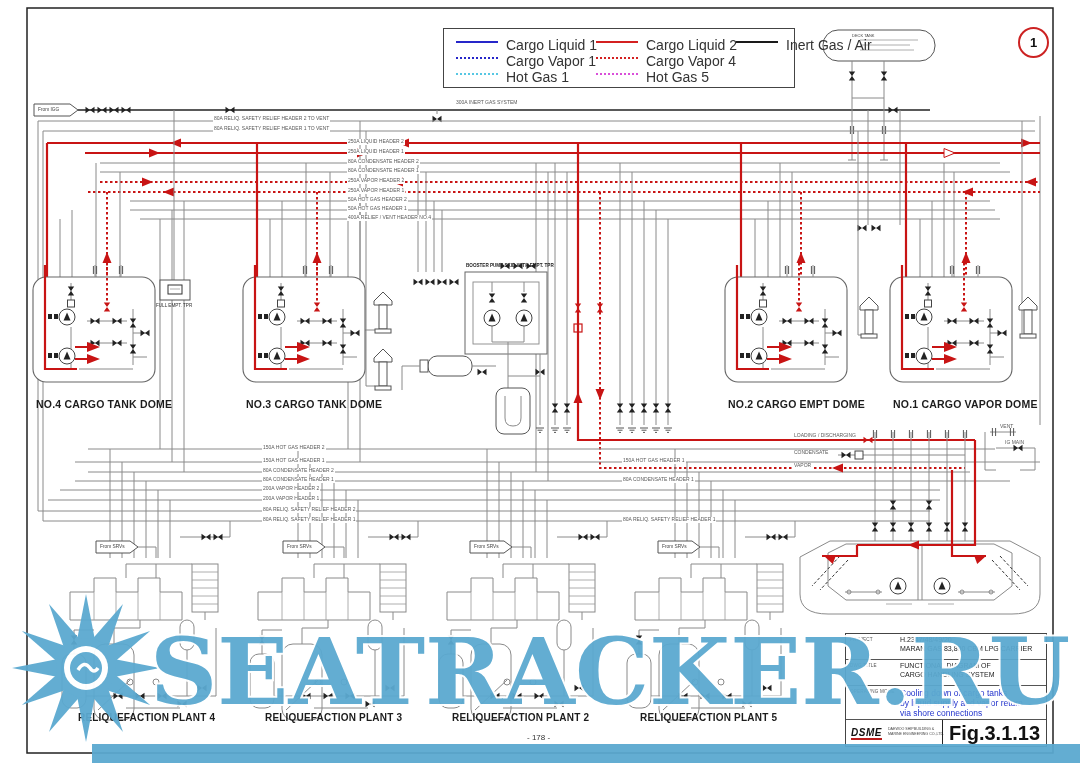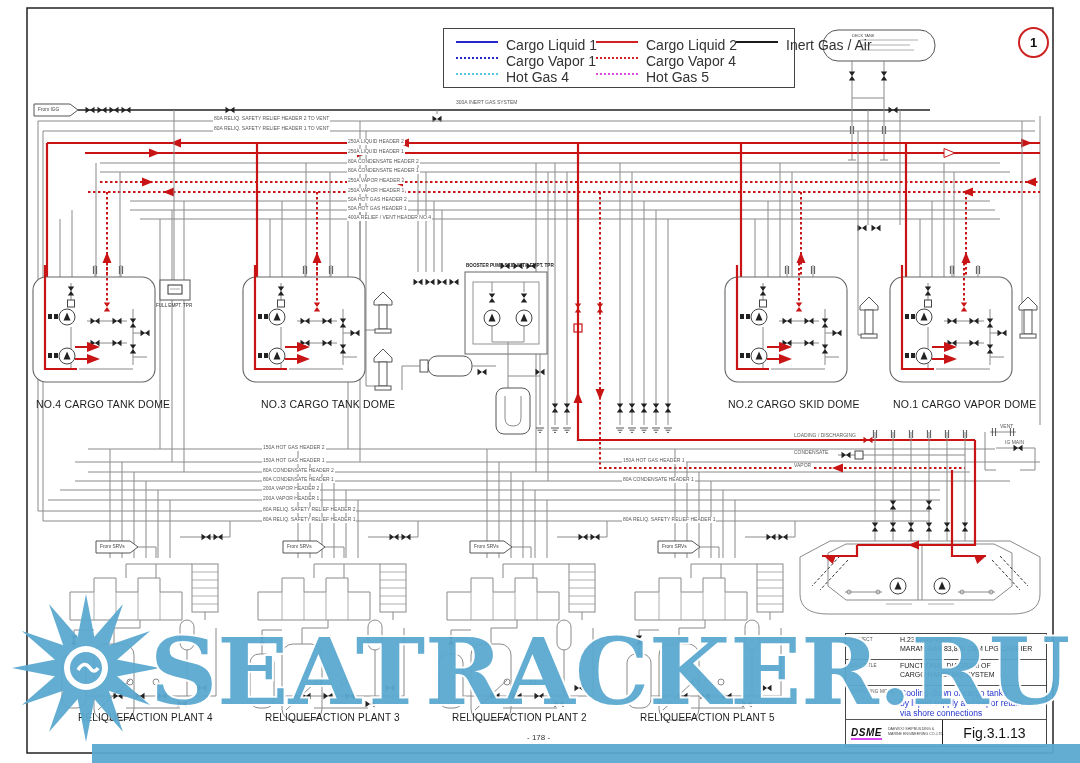--- a/index.html
+++ b/index.html
@@ -14,38 +14,38 @@
   .rd{stroke:#c81414;stroke-width:2;fill:none;stroke-dasharray:2.5 2.5;}
   .vf{fill:#222;stroke:none;}
   .vr{fill:#c81414;stroke:none;}
   .ol{stroke:#555;stroke-width:1;fill:#fff;}
   .af{fill:#c81414;stroke:none;}
   .aw{fill:#fff;stroke:#c81414;stroke-width:1;}
   
   .lb{position:absolute;font-size:5px;line-height:1.1;color:#5a5a5a;background:#fff;
       padding:0 1px;white-space:nowrap;}
   .lbn{position:absolute;font-size:5px;line-height:1.1;color:#5a5a5a;white-space:nowrap;}
-  .big{position:absolute;font-size:10.5px;font-weight:400;color:#1c1c1c;letter-spacing:0.2px;white-space:nowrap;text-align:center;}
+  .big{position:absolute;font-size:10.5px;font-weight:700;color:#1c1c1c;letter-spacing:0.2px;white-space:nowrap;text-align:center;}
   .flagtx{position:absolute;font-size:4.8px;color:#444;white-space:nowrap;}
   
   #legend{position:absolute;left:443px;top:28px;width:350px;height:58px;border:1px solid #444;background:#fff;}
   .litem{position:absolute;font-size:14px;color:#333;white-space:nowrap;}
   .lsample{position:absolute;width:42px;height:0;}
   
   #circ11{position:absolute;left:1018px;top:27px;width:27px;height:27px;border:2.5px solid #cc2222;
           border-radius:50%;display:flex;align-items:center;justify-content:center;
           font-size:13px;font-weight:700;color:#111;background:#fff;}
   
   #tb{position:absolute;left:845px;top:633px;width:200px;height:112px;border:1.2px solid #444;background:#fff;font-size:7px;color:#333;}
   .tbrow{position:absolute;left:0;width:100%;border-bottom:1px solid #555;box-sizing:border-box;}
   .tblab{position:absolute;left:4px;top:3px;font-size:4.6px;color:#555;letter-spacing:0.2px;}
   .tbval{position:absolute;left:54px;top:2px;font-size:7px;color:#222;line-height:1.25;}
   .mode{color:#2233cc;font-size:8.5px;line-height:1.2;}
   #figbox{position:absolute;right:0;top:0;width:103px;height:100%;border-left:1.6px solid #222;
-          display:flex;align-items:center;justify-content:center;font-size:14px;font-weight:400;color:#111;}
+          display:flex;align-items:center;justify-content:center;font-size:20px;font-weight:700;color:#111;}
   
   .wm{position:absolute;pointer-events:none;}
   #wmbar{position:absolute;left:92px;top:744px;width:988px;height:19px;background:#5ba9d0;opacity:0.95;}
   #pageno{position:absolute;left:527px;top:733px;font-size:8px;color:#333;}
 </style>
 </head>
 <body>
 
 <div id="sheet">
 
@@ -350,21 +350,21 @@
       </g>
     </g>
   </svg>
 
   <div id="legend">
     <div class="lsample" style="left:12px;top:12px;border-top:2.6px solid #2626c9;"></div>
     <div class="litem" style="left:62px;top:8px;">Cargo Liquid 1</div>
     <div class="lsample" style="left:12px;top:28px;border-top:2.6px dotted #2626c9;"></div>
     <div class="litem" style="left:62px;top:24px;">Cargo Vapor 1</div>
     <div class="lsample" style="left:12px;top:44px;border-top:2.6px dotted #57c7e3;"></div>
-    <div class="litem" style="left:62px;top:40px;">Hot Gas 4</div>
+    <div class="litem" style="left:62px;top:40px;">Hot Gas 1</div>
     <div class="lsample" style="left:152px;top:12px;border-top:2.6px solid #d42020;"></div>
     <div class="litem" style="left:202px;top:8px;">Cargo Liquid 2</div>
     <div class="lsample" style="left:152px;top:28px;border-top:2.6px dotted #d42020;"></div>
     <div class="litem" style="left:202px;top:24px;">Cargo Vapor 4</div>
     <div class="lsample" style="left:152px;top:44px;border-top:2.6px dotted #d94fd9;"></div>
     <div class="litem" style="left:202px;top:40px;">Hot Gas 5</div>
     <div class="lsample" style="left:292px;top:12px;border-top:2.6px solid #1a1a1a;"></div>
     <div class="litem" style="left:342px;top:8px;">Inert Gas / Air</div>
   </div>
 
@@ -406,22 +406,22 @@
   <div class="lbn" style="left:156px;top:303px;font-size:4.6px;color:#333;">FULL EMPT. TPR</div>
   <div class="lbn" style="left:852px;top:34px;font-size:4px;color:#444;">DECK TANK</div>
 
   <div class="lb" style="left:793px;top:433px;">LOADING / DISCHARGING</div>
   <div class="lb" style="left:793px;top:450px;">CONDENSATE</div>
   <div class="lb" style="left:793px;top:463px;">VAPOR</div>
   <div class="lbn" style="left:1000px;top:424px;">VENT</div>
   <div class="lbn" style="left:1005px;top:440px;">IG MAIN</div>
 
   <div class="big" style="left:36px;top:398px;">NO.4 CARGO TANK DOME</div>
-  <div class="big" style="left:261px;top:398px;">NO.3 CARGO TANK DOME</div>
-  <div class="big" style="left:728px;top:398px;">NO.2 CARGO SKID DOME</div>
+  <div class="big" style="left:246px;top:398px;">NO.3 CARGO TANK DOME</div>
+  <div class="big" style="left:728px;top:398px;">NO.2 CARGO EMPT DOME</div>
   <div class="big" style="left:893px;top:398px;">NO.1 CARGO VAPOR DOME</div>
 
   <div class="big" style="left:78px;top:712px;font-size:10px;">RELIQUEFACTION PLANT 4</div>
   <div class="big" style="left:265px;top:712px;font-size:10px;">RELIQUEFACTION PLANT 3</div>
   <div class="big" style="left:452px;top:712px;font-size:10px;">RELIQUEFACTION PLANT 2</div>
   <div class="big" style="left:640px;top:712px;font-size:10px;">RELIQUEFACTION PLANT 5</div>
 
   <div id="pageno">- 178 -</div>
 
   <div id="tb">
@@ -441,21 +441,21 @@
     </div>
     <div class="tbrow" style="top:52px;height:34px;">
       <div class="tblab">OPERATING MODE</div>
       <div class="tbval mode">
         <div>Cooling down of cargo tanks</div>
         <div>by liquid supply and vapor return</div>
         <div>via shore connections</div>
       </div>
     </div>
     <div class="tbrow" style="top:86px;height:26px;border-bottom:none;">
-      <div style="position:absolute;left:5px;top:7px;font-size:10px;font-weight:800;font-style:italic;color:#111;letter-spacing:0.5px;border-bottom:2px solid #d946ef;">DSME</div>
+      <div style="position:absolute;left:5px;top:7px;font-size:10px;font-weight:800;font-style:italic;color:#111;letter-spacing:0.5px;border-bottom:2px solid #b91c1c;">DSME</div>
       <div style="position:absolute;left:42px;top:7px;font-size:3.6px;color:#444;line-height:1.3;">
         <div>DAEWOO SHIPBUILDING &amp;</div>
         <div>MARINE ENGINEERING CO.,LTD.</div>
       </div>
       <div id="figbox">Fig.3.1.13</div>
     </div>
   </div>
 
   <div id="wmbar" class="wm"></div>
   <svg class="wm" style="left:10px;top:580px;" width="152" height="180" viewBox="0 0 152 180">

